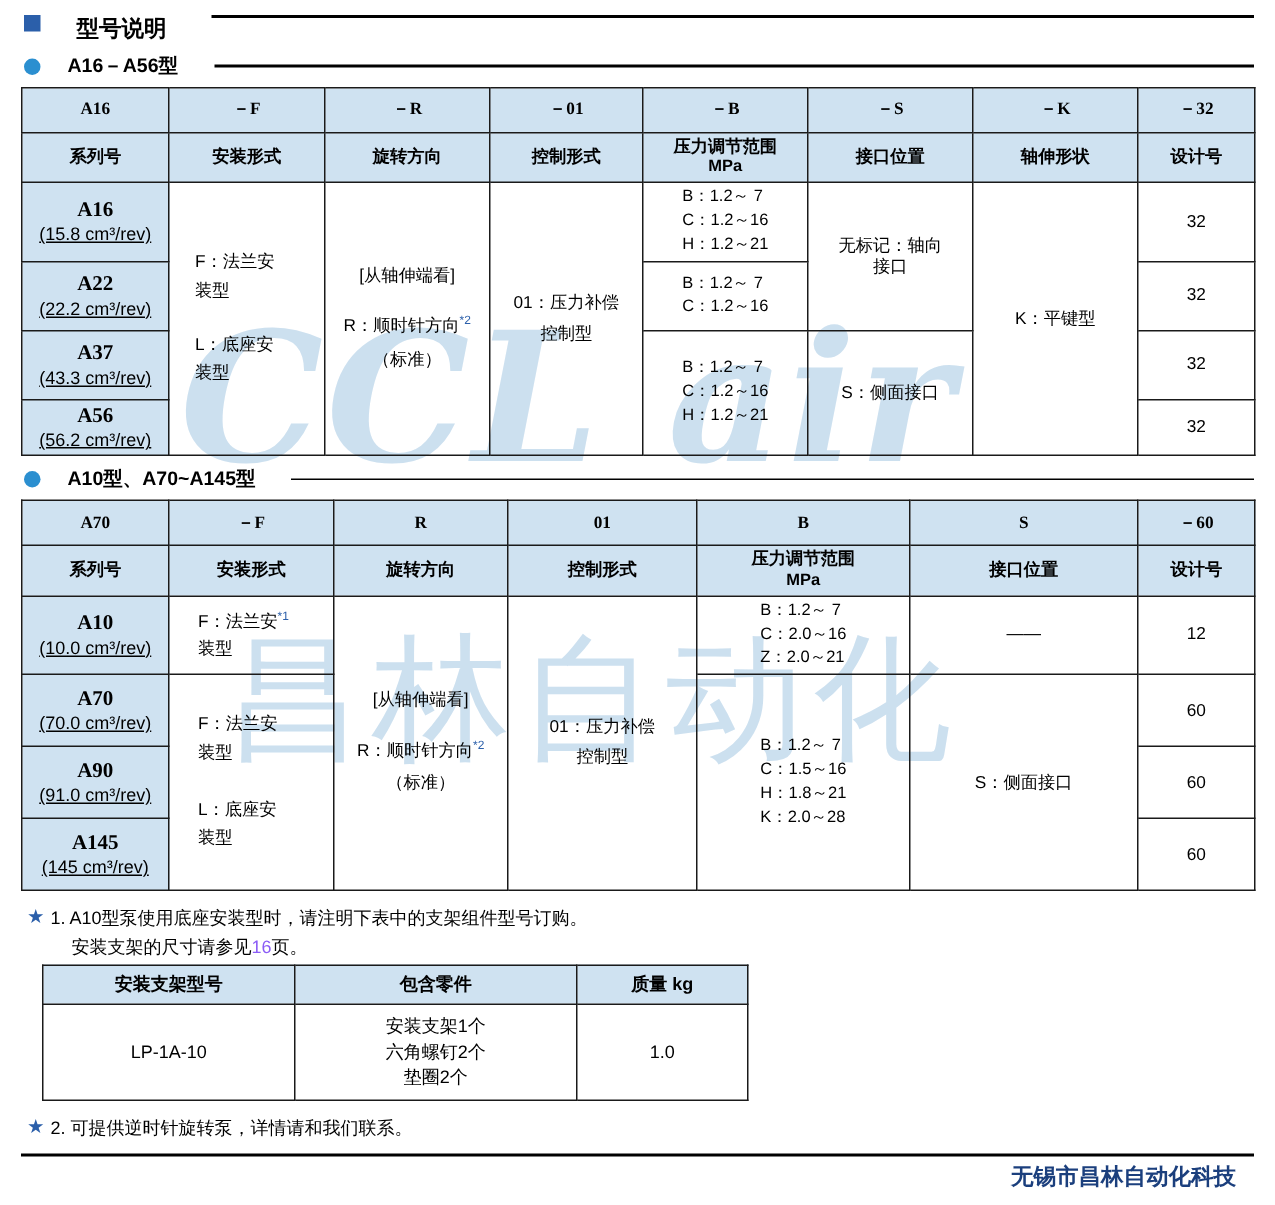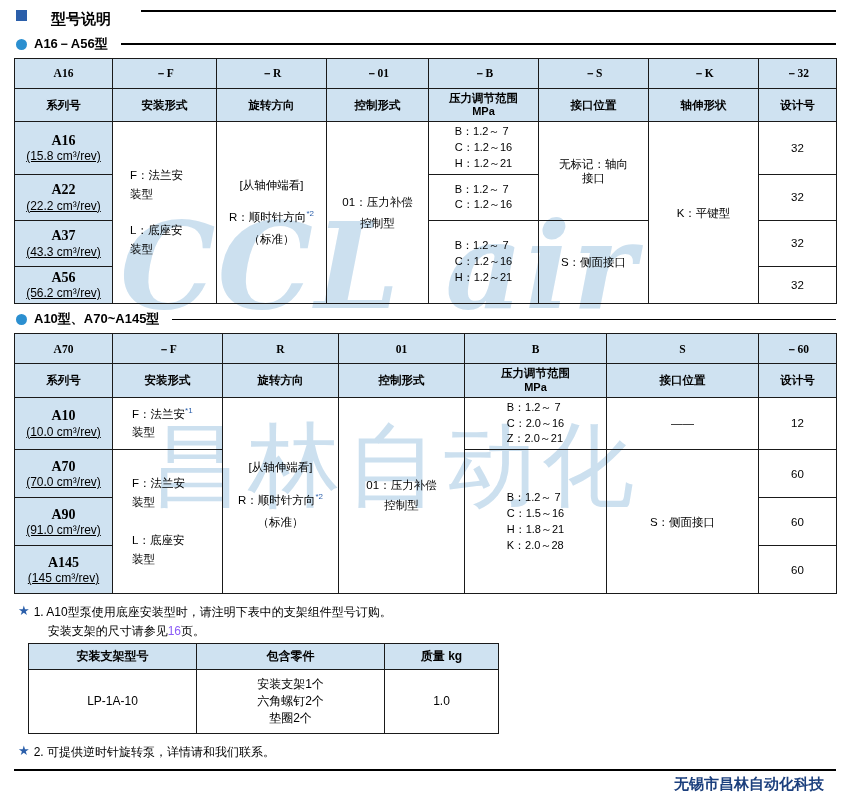--- a/index.html
+++ b/index.html
@@ -34,21 +34,21 @@
   }
 
   .content { position: relative; z-index: 2; }
 
   
   .sec-title { display:flex; align-items:flex-start; gap:24px; margin: 2px 0 6px 2px; }
   .sec-title .sq { width:11px; height:11px; background:#2b5faa; display:inline-block; }
   .sec-title .txt { font-size:15px; font-weight:bold; }
   .sec-title .rule { flex:1; height:2px; background:#000; margin-left:6px; }
 
-  .sub-title { display:flex; align-items:center; gap:7px; margin: 6px 0 5px 2px; }
+  .sub-title { display:flex; align-items:center; gap:18px; margin: 6px 0 5px 2px; }
   .sub-title .dot { width:11px; height:11px; border-radius:50%; background:#2b8fd0; display:inline-block; }
   .sub-title .txt { font-size:13px; font-weight:bold; }
   .sub-title .rule { flex:1; height:1.5px; background:#000; margin-left:6px; }
 
   
   table.grid { border-collapse: collapse; width: 822px; table-layout: fixed; background: transparent; }
   table.grid td, table.grid th {
     border: 1px solid #1a1a1a;
     text-align: center; vertical-align: middle;
     font-size: 11.5px; line-height: 1.25;

